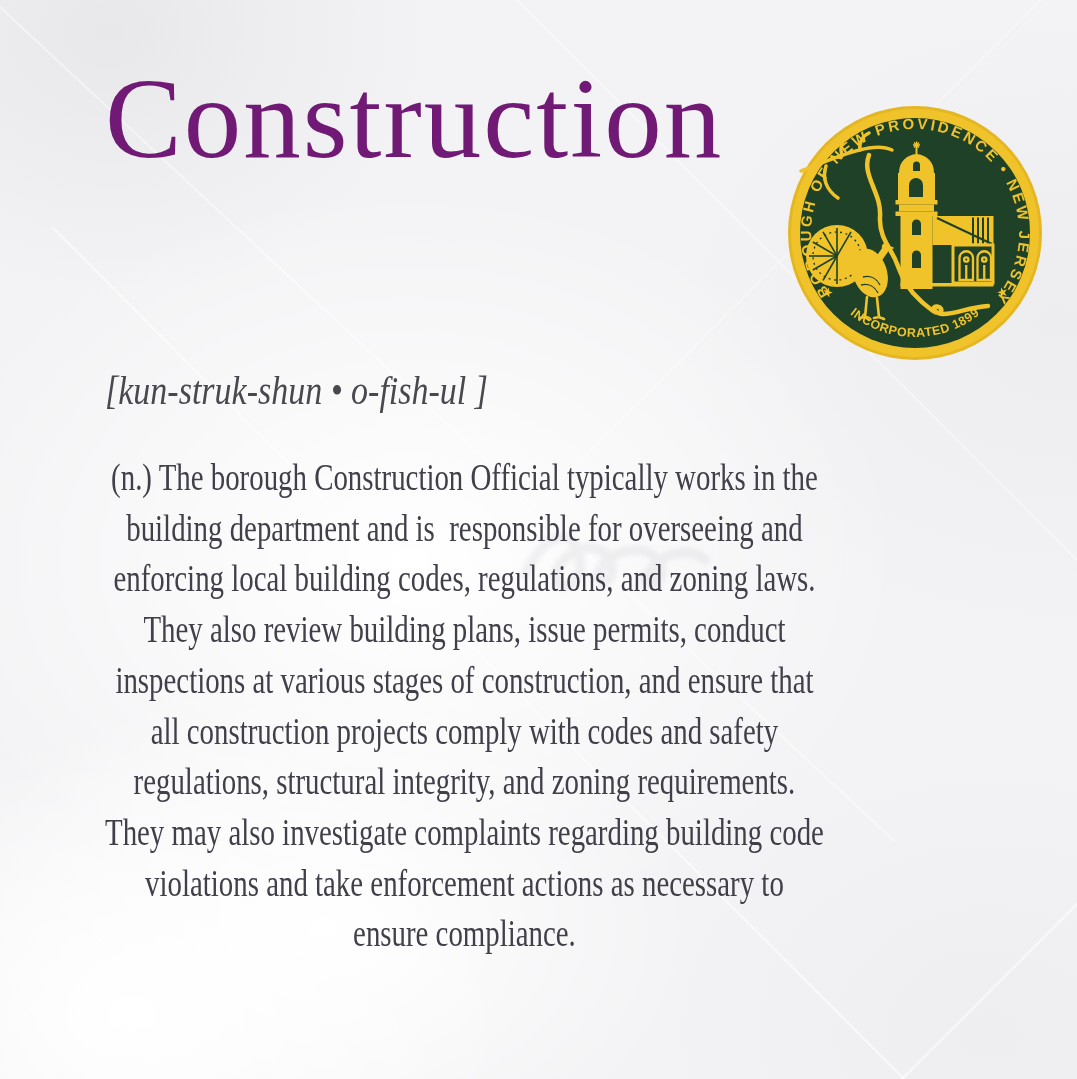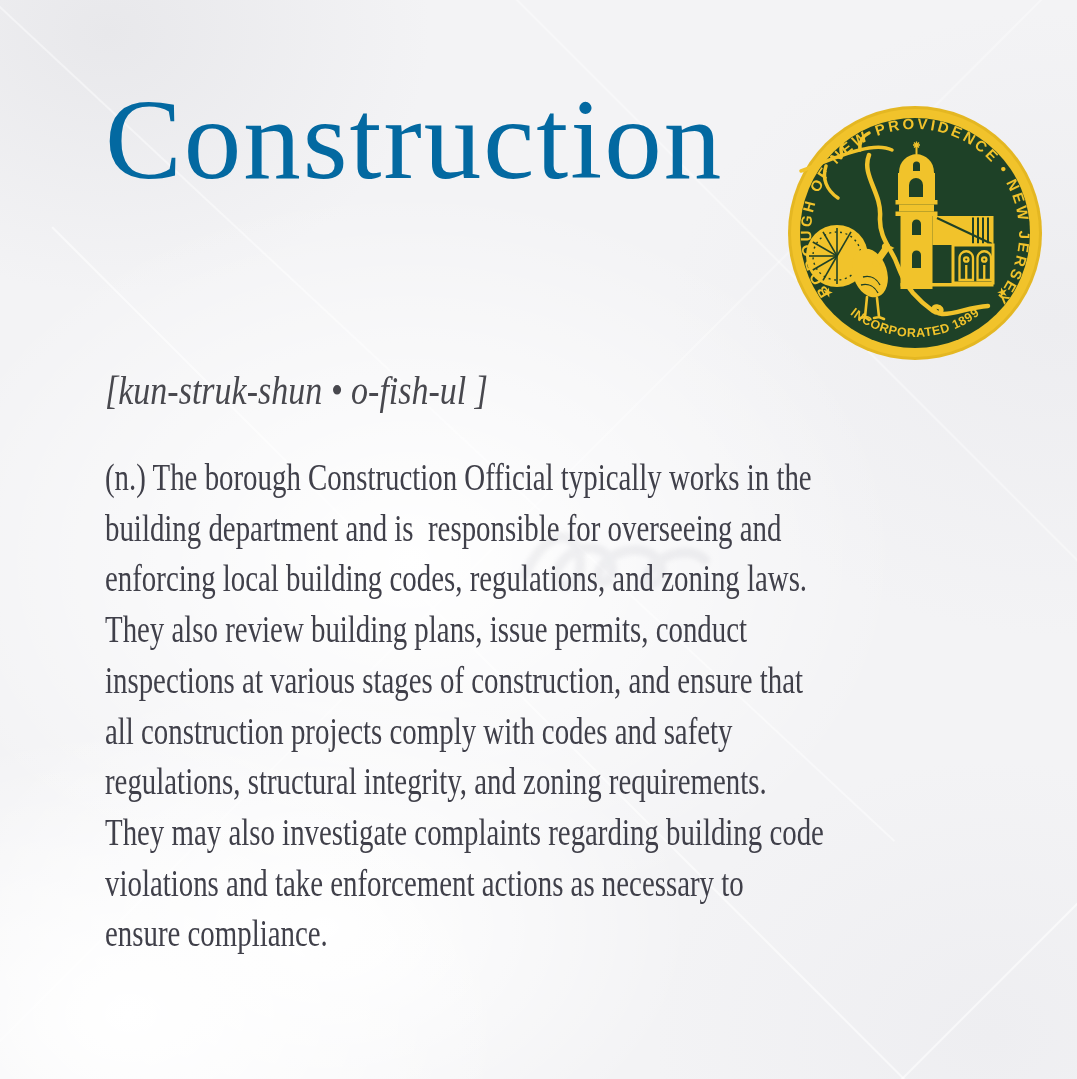--- a/index.html
+++ b/index.html
@@ -35,34 +35,34 @@
   .fl1 { left: -270px; top: 1004px; transform: rotate(45deg);  opacity: .7; }
   .fl2 { left: -120px; top: 1000px; transform: rotate(-45deg); opacity: .7; }
   .fl3 { left: -1010px; top: 90px;  transform: rotate(43deg);  opacity: .5; }
   .fl4 { left: -230px; top: 352px;  transform: rotate(45deg);  opacity: .45; }
   .fl5 { left: -680px; top: 620px;  transform: rotate(-45deg); opacity: .35; }
   .watermark {
     position: absolute; left: 505px; top: 505px;
     opacity: 0.13; filter: blur(2px);
   }
   .title {
-    position: absolute; left: 105px; top: 71px; margin: 0;
+    position: absolute; left: 105px; top: 50px; margin: 0;
     font-size: 115px; line-height: 138px; font-weight: 400;
-    letter-spacing: 2px; color: #0369a1; white-space: nowrap;
+    letter-spacing: 2px; color: #701a75; white-space: nowrap;
   }
   .title span { display: block; }
   .pronunciation {
     position: absolute; left: 105px; top: 367px;
     font-size: 40px; font-style: italic; color: #48484e;
     transform: scaleX(0.85); transform-origin: 0 50%;
     white-space: nowrap;
   }
   .definition {
     position: absolute; left: 105px; top: 453px;
-    font-size: 37px; line-height: 50.7px; color: #40404a;
+    font-size: 37px; line-height: 50.7px; color: #40404a; text-align: center;
   }
   .def-line {
     white-space: pre;
     transform: scaleX(0.78); transform-origin: 0 50%;
   }
   .seal {
     position: absolute; left: 787px; top: 105px;
     width: 256px; height: 256px;
   }
   .seal-arc-top {

